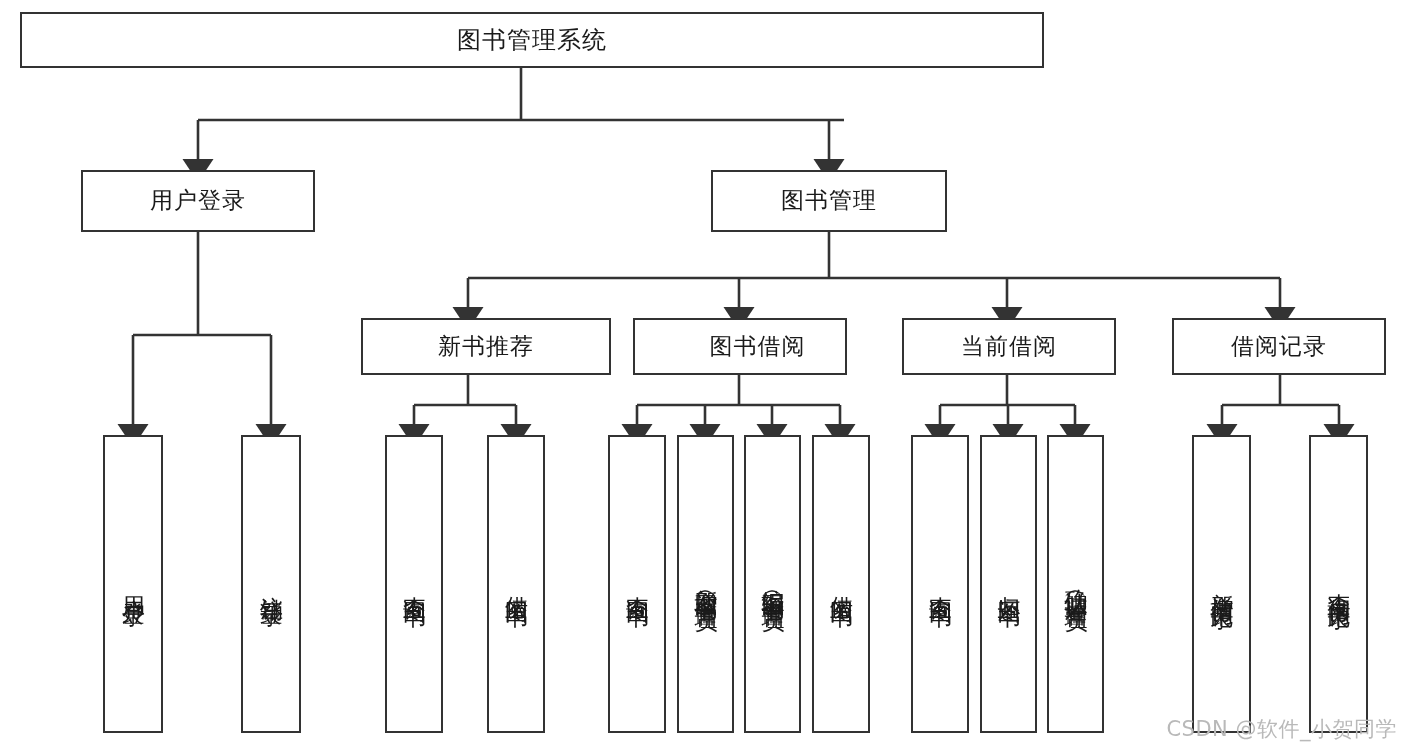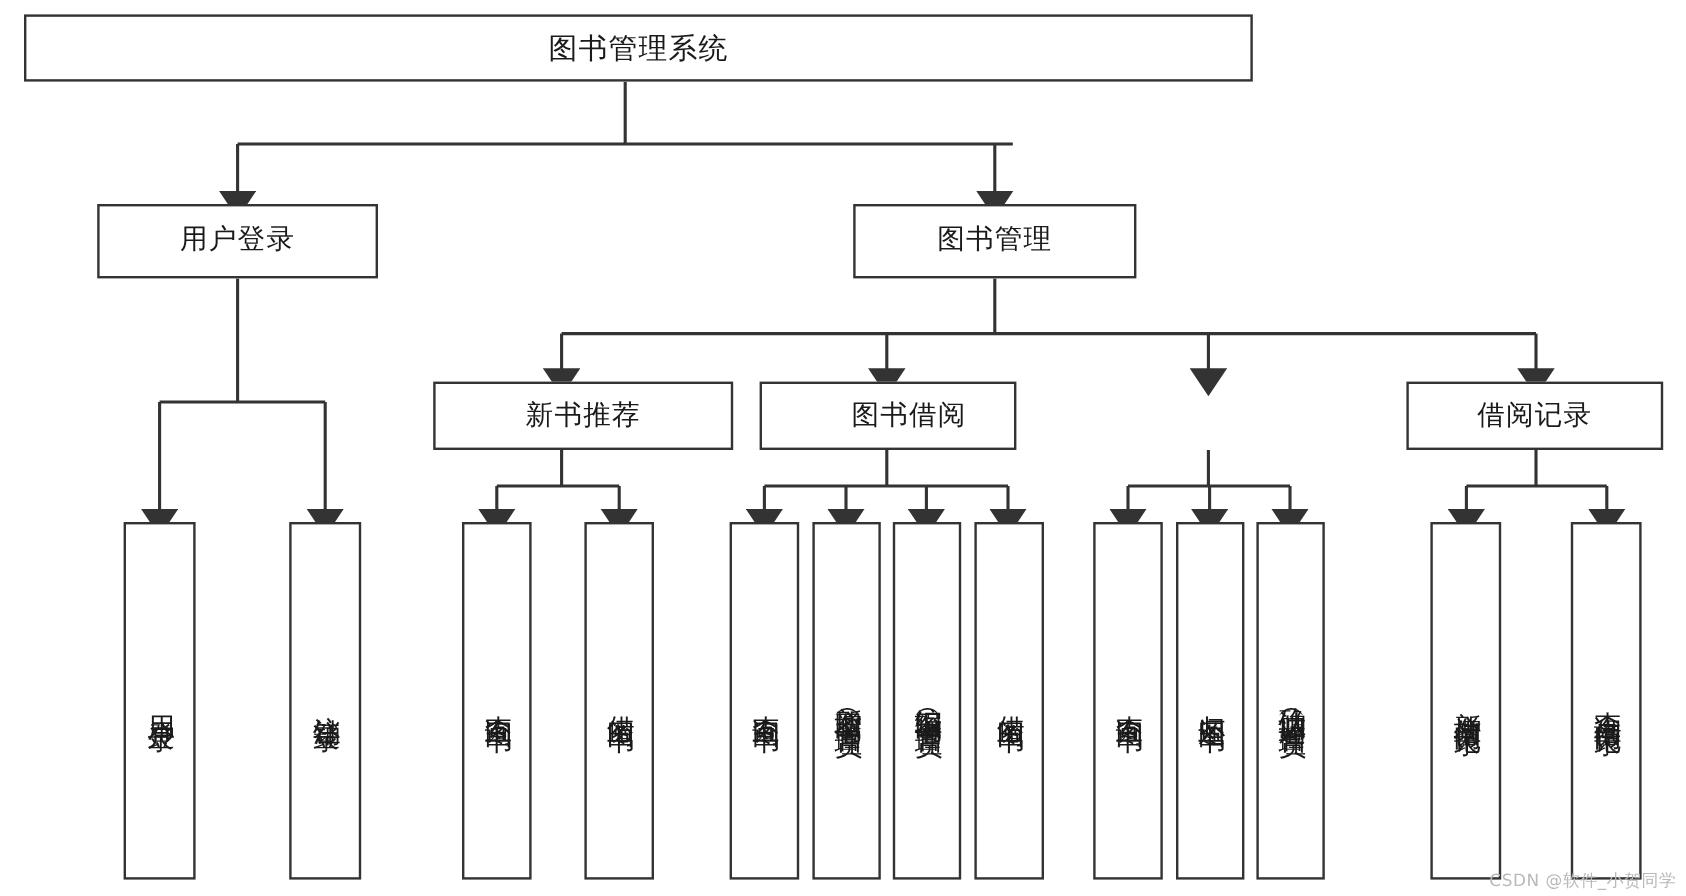--- a/index.html
+++ b/index.html
@@ -41,21 +41,21 @@
   .node.v-node .vtext{
     writing-mode:vertical-rl;
     text-orientation:upright;
     display:block;
   }
 
   .watermark{
     position:absolute;
     right:8px;
     bottom:4px;
-    font-size:14px;
+    font-size:21px;
     color:#b9b9b9;
     letter-spacing:0.5px;
     white-space:nowrap;
     user-select:none;
   }
 </style>
 </head>
 <body>
 
 <div id="canvas">
@@ -121,20 +121,23 @@
   <div class="node h-node" style="left:711px;top:170px;width:236px;height:62px;">
     <span>图书管理</span>
   </div>
 
   <div class="node h-node" style="left:361px;top:318px;width:250px;height:57px;">
     <span>新书推荐</span>
   </div>
   <div class="node h-node" style="left:633px;top:318px;width:214px;height:57px;padding-left:35px;">
     <span>图书借阅</span>
   </div>
+  <div class="node h-node" style="left:902px;top:318px;width:214px;height:57px;">
+    <span>当前借阅</span>
+  </div>
   <div class="node h-node" style="left:1172px;top:318px;width:214px;height:57px;">
     <span>借阅记录</span>
   </div>
 
   <div class="node v-node" style="left:103px;top:435px;width:60px;height:298px;">
     <span class="vtext">用户登录</span>
   </div>
   <div class="node v-node" style="left:241px;top:435px;width:60px;height:298px;">
     <span class="vtext">注销登录</span>
   </div>

